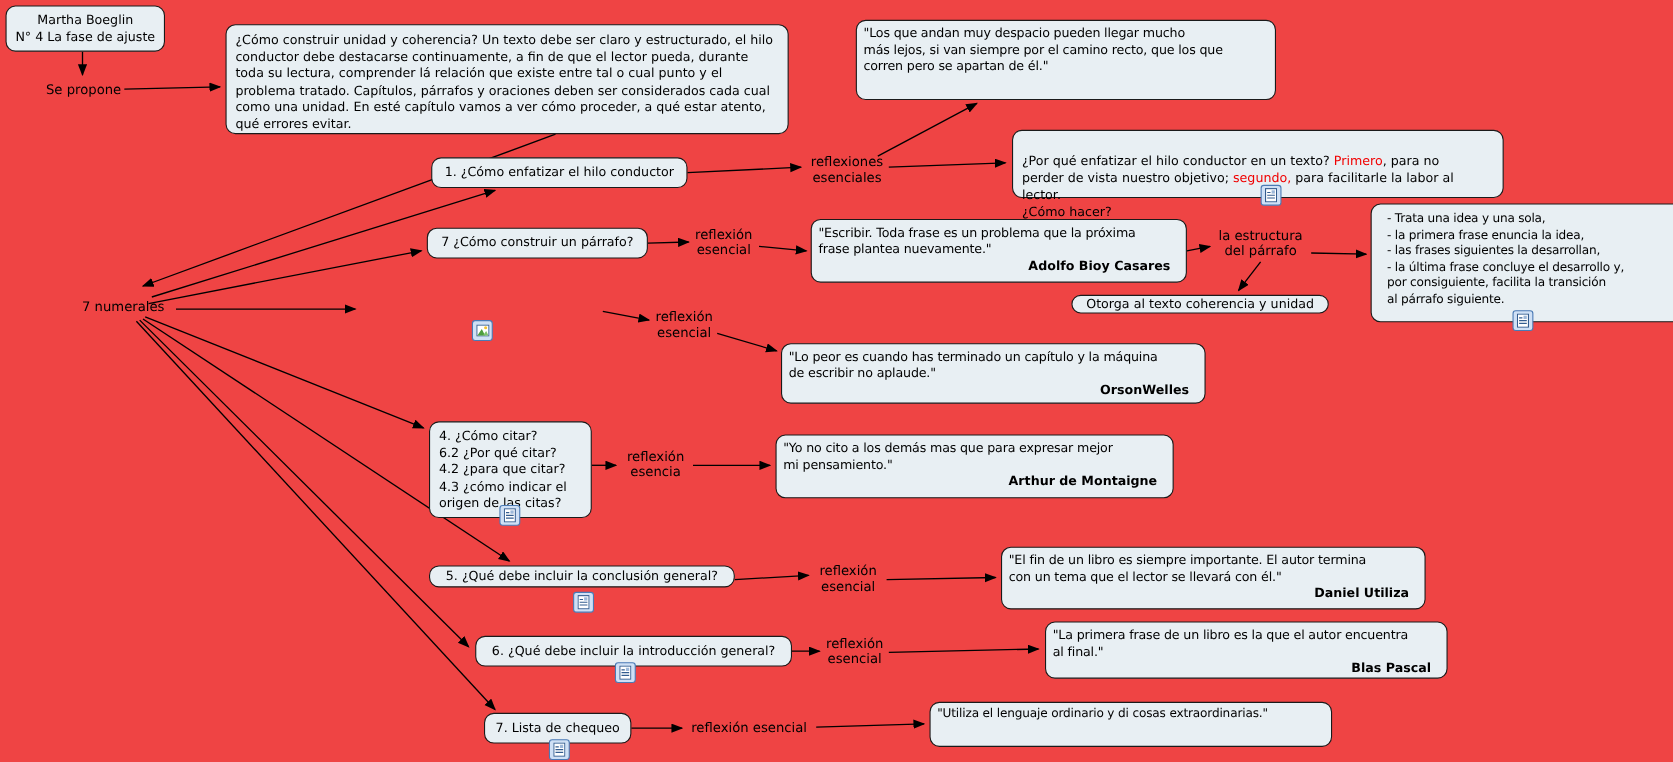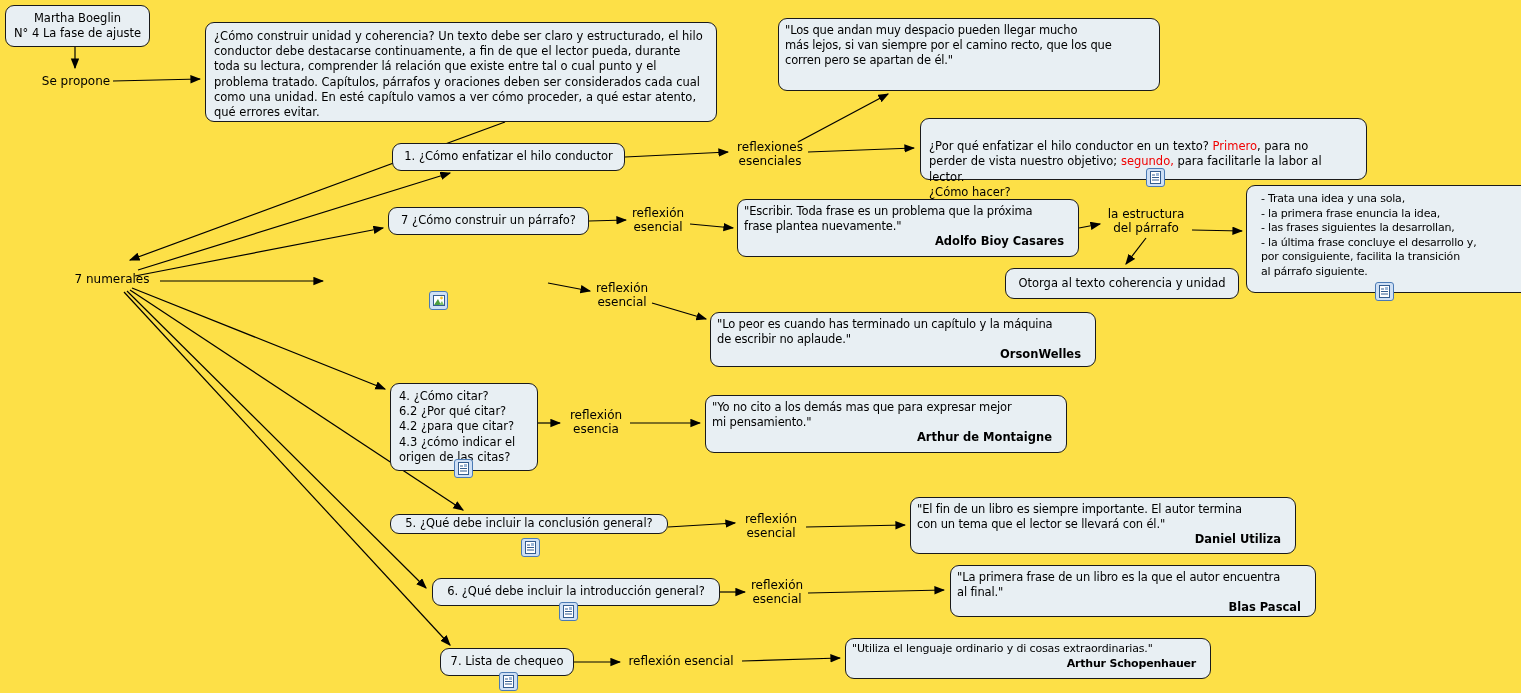--- a/index.html
+++ b/index.html
@@ -1,16 +1,16 @@
 <!DOCTYPE html>
 <html><head>
 <meta charset="utf-8">
 <style>
   html,body{margin:0;padding:0;background:#fff;}
-  .canvas{position:relative;width:1521px;height:693px;background:#fde047;
+  .canvas{position:relative;width:1521px;height:693px;background:#ef4444;
           font-family:"DejaVu Sans",sans-serif;color:#000;overflow:hidden;}
   svg.arrows{position:absolute;left:0;top:0;z-index:1;}
   .box{position:absolute;background:#e8eff3;border:1px solid #1a1a1a;border-radius:9px;
        box-sizing:border-box;padding:5px 8px;font-size:11.5px;line-height:1.32;z-index:2;}
   .prewrap{white-space:pre-line;}
   .node{display:flex;align-items:center;justify-content:center;text-align:center;
         white-space:nowrap;padding:2px 4px;}
   .label{position:absolute;text-align:center;font-size:12px;line-height:1.2;
          white-space:pre-line;z-index:2;}
   .q-text{letter-spacing:-0.15px;white-space:pre-line;}
@@ -107,21 +107,21 @@
 ¿Cómo hacer?</span>
   </div>
 
   <div class="box small prewrap" style="left:1246px;top:185px;width:287px;height:108px;padding:6px 14px;">- Trata una idea y una sola,
 - la primera frase enuncia la idea,
 - las frases siguientes la desarrollan,
 - la última frase concluye el desarrollo y,
 por consiguiente, facilita la transición
 al párrafo siguiente.</div>
 
-  <div class="box node" style="left:1005px;top:268px;width:234px;height:31px;">Otorga al texto coherencia y unidad</div>
+  <div class="box node" style="left:974px;top:268px;width:234px;height:17px;">Otorga al texto coherencia y unidad</div>
 
   <div class="box" style="left:778px;top:18px;width:382px;height:73px;padding:4px 6px;">
     <div class="q-text">"Los que andan muy despacio pueden llegar mucho
 más lejos, si van siempre por el camino recto, que los que
 corren pero se apartan de él."</div>
   </div>
 
   <div class="box" style="left:737px;top:199px;width:342px;height:58px;padding:4px 6px;">
     <div class="q-text">"Escribir. Toda frase es un problema que la próxima
 frase plantea nuevamente."</div>
@@ -147,21 +147,20 @@
   </div>
 
   <div class="box" style="left:950px;top:565px;width:366px;height:52px;padding:4px 6px;">
     <div class="q-text">"La primera frase de un libro es la que el autor encuentra
 al final."</div>
     <div class="q-author">Blas Pascal</div>
   </div>
 
   <div class="box small" style="left:845px;top:638px;width:366px;height:41px;padding:3px 6px;">
     <div class="q-text">"Utiliza el lenguaje ordinario y di cosas extraordinarias."</div>
-    <div class="q-author">Arthur Schopenhauer</div>
   </div>
 
   <div class="res-icon" style="left:1146px;top:168px;">
     <svg width="11" height="13">
         <rect x="0.5" y="0.5" width="10" height="12" fill="#fff" stroke="#335c8f"></rect>
         <rect x="6" y="2" width="3" height="3" fill="#9db8d9"></rect>
         <line x1="2" y1="4" x2="5" y2="4" stroke="#335c8f"></line>
         <line x1="2" y1="6.5" x2="9" y2="6.5" stroke="#335c8f"></line>
         <line x1="2" y1="9" x2="9" y2="9" stroke="#335c8f"></line>
       </svg>

